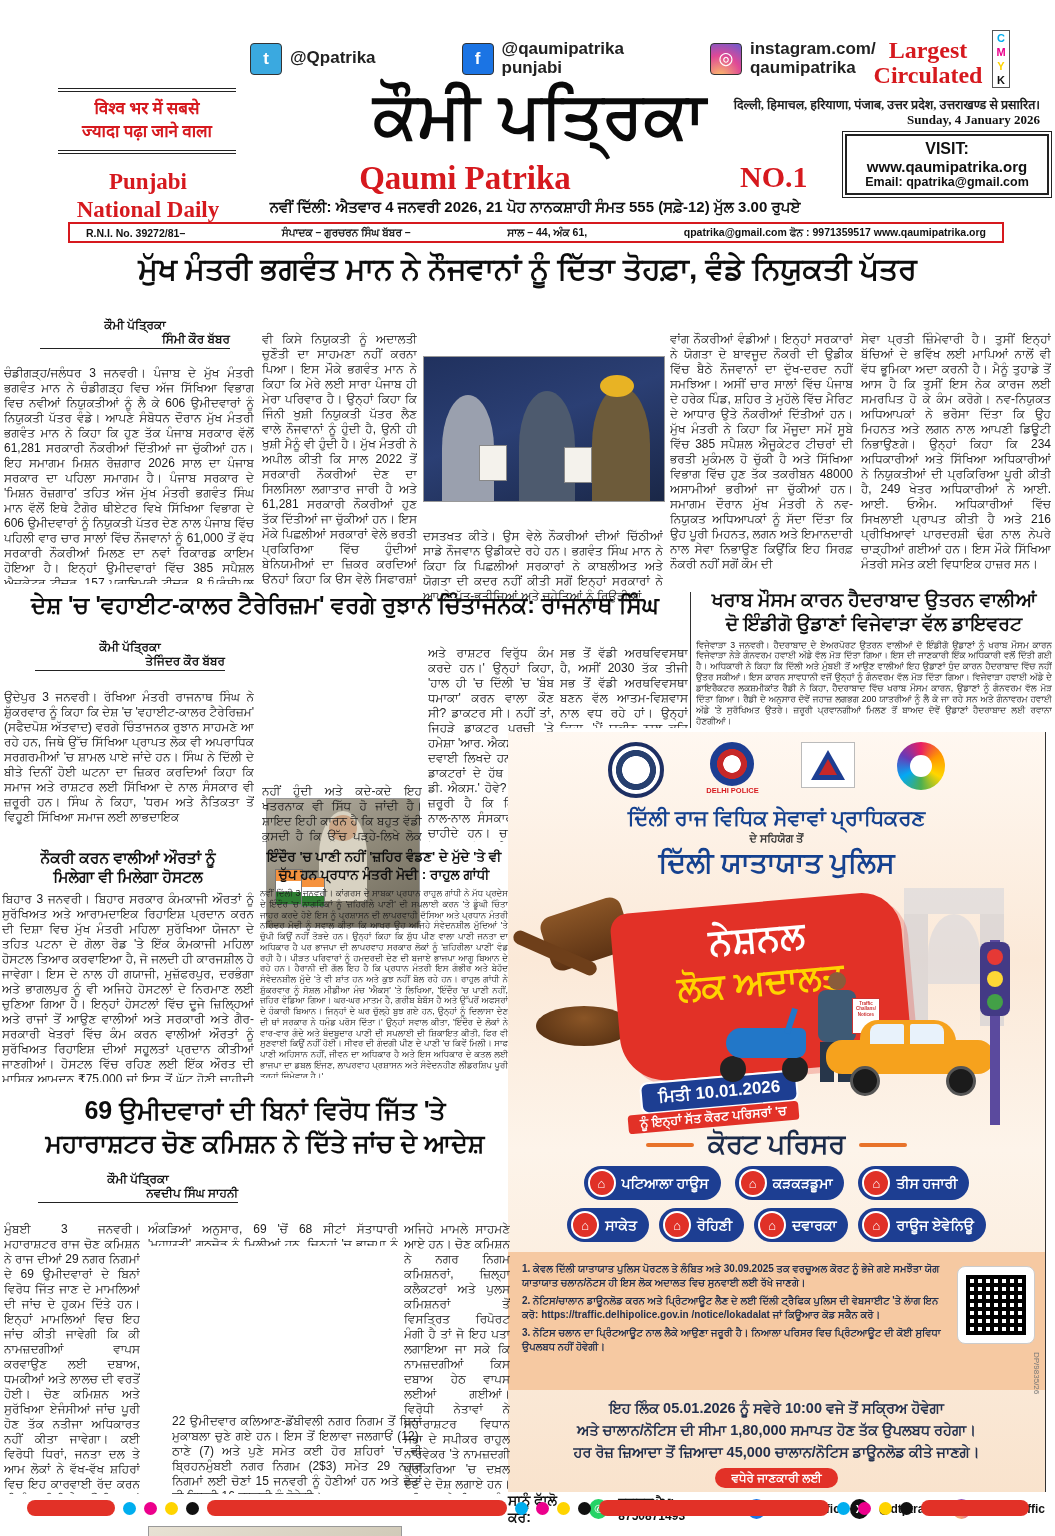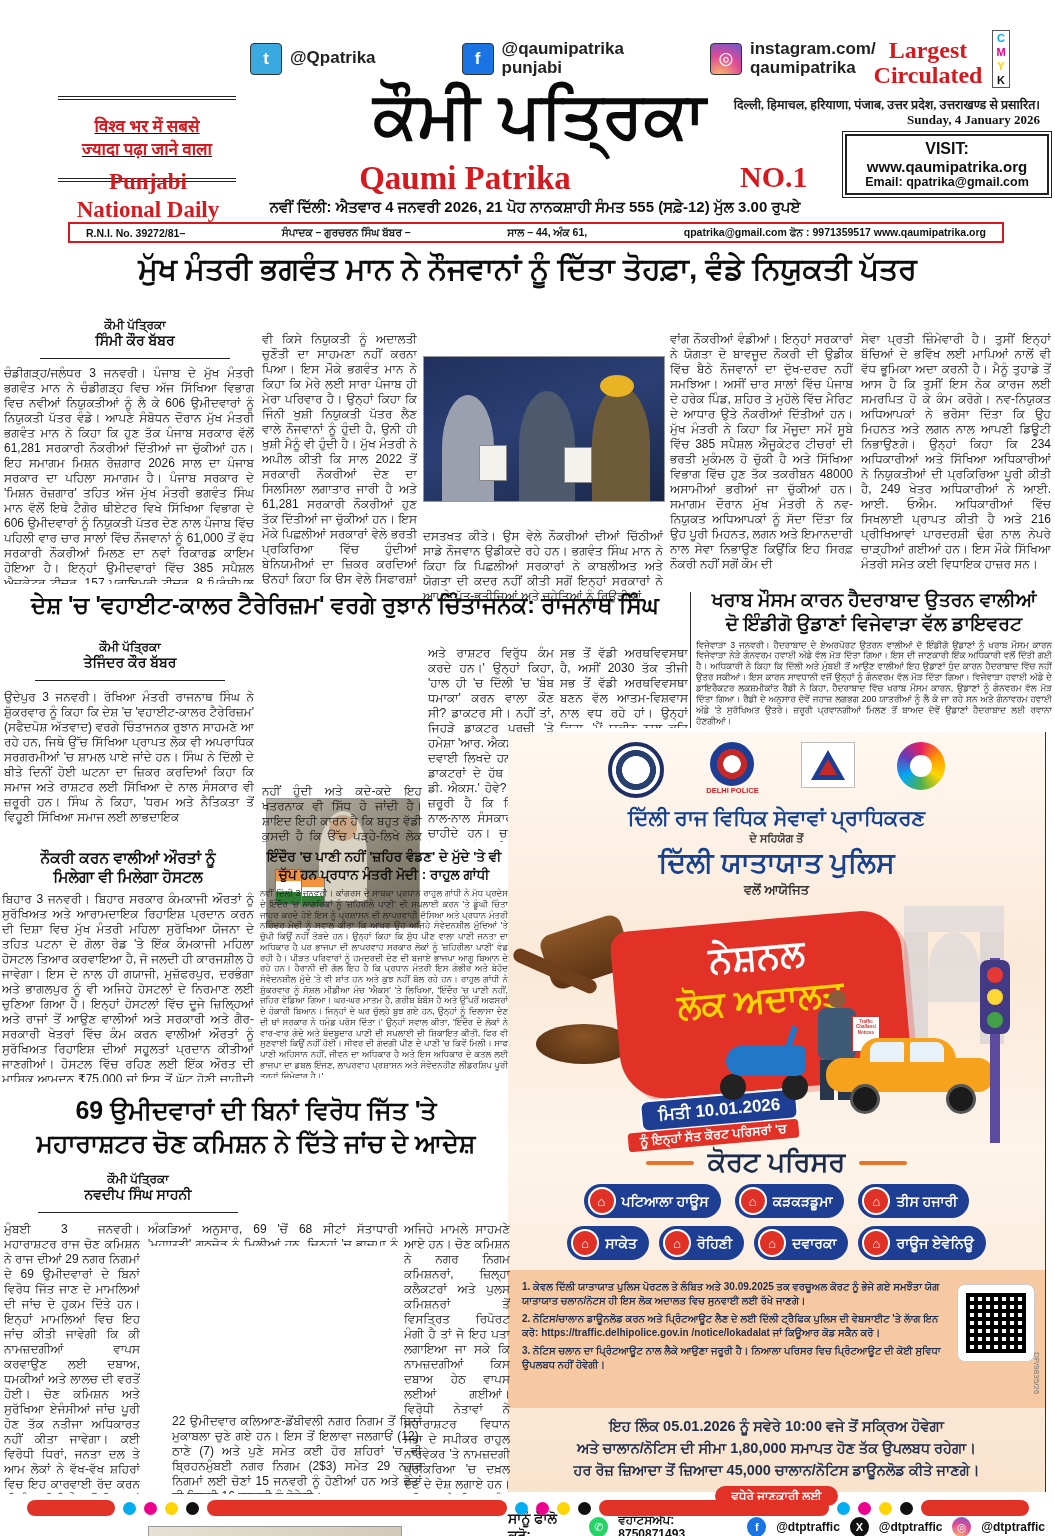--- a/index.html
+++ b/index.html
@@ -1,20 +1,20 @@
 <!DOCTYPE html>
 <html><head>
 <meta charset="utf-8">
 <style>
   html,body{margin:0;padding:0;background:#e8e8e8;font-family:"Liberation Sans","DejaVu Sans",sans-serif;}
   #page{position:relative;width:1055px;height:1536px;background:#ffffff;margin:0 auto;overflow:hidden;color:#111;}
   .abs{position:absolute;}
   .jtxt{font-size:12px;line-height:1.25;text-align:justify;color:#1b1b1b;overflow:hidden;}
   .byline-org{font-weight:bold;font-size:12px;text-align:center;}
-  .byline-name{font-weight:bold;font-size:14px;text-align:center;border-bottom:1.5px solid #222;padding-bottom:9px;}
+  .byline-name{font-weight:bold;font-size:12px;text-align:right;border-bottom:1.5px solid #222;padding-bottom:2px;}
   .headline{font-weight:bold;color:#0d0d0d;text-align:center;white-space:nowrap;}
   .red{color:#d6191e;}
   .photo{background:linear-gradient(160deg,#20315e 0%,#2b3f74 45%,#1a2747 100%);border:1px solid #999;position:relative;overflow:hidden;}
   .photo2{background:linear-gradient(150deg,#b9b4a8 0%,#8e8878 50%,#6f6a5c 100%);}
   .photo3{background:linear-gradient(150deg,#e8e2d4 0%,#cfc8b6 55%,#b4ad99 100%);}
   .fig{position:absolute;border-radius:50% 50% 0 0;}
   
   .cmyk-box{border:1px solid #555;width:16px;display:flex;flex-direction:column;align-items:center;font-weight:bold;font-size:11px;line-height:14px;background:#fff;}
   .c1{color:#00aeef}.c2{color:#ec008c}.c3{color:#ffd400}.c4{color:#111}
   .soc-ic{width:30px;height:30px;border-radius:4px;display:flex;align-items:center;justify-content:center;color:#fff;font-weight:bold;font-size:17px;flex:0 0 auto;}
@@ -52,21 +52,21 @@
     <div>Largest</div>
       <div>Circulated</div>
   </div>
   <div class="abs cmyk-box" style="left:992px;top:30px;">
     <span class="c1">C</span>
       <span class="c2">M</span>
       <span class="c3">Y</span>
       <span class="c4">K</span>
   </div>
 
-  <div class="abs" style="left:58px;top:96px;width:178px;border-top:4px double #222;border-bottom:4px double #222;padding:16px 0;text-align:center;text-decoration:underline;">
+  <div class="abs" style="left:58px;top:88px;width:178px;border-top:4px double #222;border-bottom:4px double #222;padding:6px 0;text-align:center;">
     <div class="red" style="font-weight:bold;font-size:17px;font-family:'Liberation Serif',serif;line-height:1.35;">
       <div>विश्व भर में सबसे</div>
         <div>ज्यादा पढ़ा जाने वाला</div>
     </div>
   </div>
   <div class="abs red" style="left:48px;top:168px;width:200px;text-align:center;font-weight:bold;font-size:23px;line-height:1.2;font-family:'Liberation Serif',serif;">
     <div>Punjabi</div>
       <div>National Daily</div>
   </div>
 
@@ -170,21 +170,20 @@
         </div>
       </div>
       <div style="width:48px;height:48px;border-radius:50%;background:conic-gradient(#e91e63,#ff9800,#ffd600,#4caf50,#03a9f4,#673ab7,#e91e63);display:flex;align-items:center;justify-content:center;">
         <div style="width:22px;height:22px;border-radius:50%;background:#fff;"></div>
       </div>
     </div>
 
     <div style="text-align:center;font-weight:bold;font-size:21px;color:#15418f;margin-top:8px;">ਦਿੱਲੀ ਰਾਜ ਵਿਧਿਕ ਸੇਵਾਵਾਂ ਪ੍ਰਾਧਿਕਰਣ</div>
     <div style="text-align:center;font-weight:bold;font-size:11px;color:#333;margin-top:2px;">ਦੇ ਸਹਿਯੋਗ ਤੋਂ</div>
     <div style="text-align:center;font-weight:bold;font-size:28px;color:#15418f;margin-top:2px;">ਦਿੱਲੀ ਯਾਤਾਯਾਤ ਪੁਲਿਸ</div>
-    <div style="text-align:center;font-weight:bold;font-size:13px;color:#333;margin-top:2px;">ਵਲੋਂ ਆਯੋਜਿਤ</div>
 
     <div style="position:relative;height:245px;">
 
       <div class="abs" style="left:6px;top:18px;width:150px;height:170px;">
         <div class="abs" style="left:30px;top:8px;width:84px;height:56px;background:linear-gradient(180deg,#8a5526,#5d3314);border-radius:12px;transform:rotate(-18deg);"></div>
         <div class="abs" style="left:-4px;top:48px;width:90px;height:14px;background:#6e3f1a;border-radius:7px;transform:rotate(24deg);"></div>
         <div class="abs" style="left:22px;top:108px;width:96px;height:40px;background:radial-gradient(ellipse at 50% 30%,#8a5526,#4d2a0f);border-radius:50%;"></div>
       </div>
 
       <div class="abs" style="left:388px;top:-4px;width:118px;height:160px;opacity:.55;">
@@ -302,21 +301,21 @@
       <span style="font-weight:bold;font-size:12px;">@dtptraffic</span>
       <span class="mini-ic" style="background:#111;">X</span>
       <span style="font-weight:bold;font-size:12px;">@dtptraffic</span>
       <span class="mini-ic" style="background:radial-gradient(circle at 30% 110%,#fdc468,#df4996 60%,#6a5cd1);">◎</span>
       <span style="font-weight:bold;font-size:12px;">@dtptraffic</span>
     </div>
     <div class="abs" style="right:4px;top:620px;writing-mode:vertical-rl;font-size:8px;color:#777;">DP/9835/26</div>
 
   </div>
 
-  <div class="abs headline" style="left:0;top:1094px;width:512px;font-size:25px;white-space:normal;line-height:1.3;">
+  <div class="abs headline" style="left:0;top:1094px;width:512px;font-size:25px;white-space:normal;line-height:1.3;padding-left:9px;">
     <div>69 ਉਮੀਦਵਾਰਾਂ ਦੀ ਬਿਨਾਂ ਵਿਰੋਧ ਜਿੱਤ 'ਤੇ</div>
       <div>ਮਹਾਰਾਸ਼ਟਰ ਚੋਣ ਕਮਿਸ਼ਨ ਨੇ ਦਿੱਤੇ ਜਾਂਚ ਦੇ ਆਦੇਸ਼</div>
   </div>
   <div class="abs" style="left:38px;top:1172px;width:200px;">
     <div class="byline-org">ਕੌਮੀ ਪੱਤ੍ਰਿਕਾ</div>
     <div class="byline-name">ਨਵਦੀਪ ਸਿੰਘ ਸਾਹਨੀ</div>
   </div>
   <div class="abs jtxt" style="left:4px;top:1222px;width:136px;height:272px;">ਮੁੰਬਈ 3 ਜਨਵਰੀ। ਮਹਾਰਾਸ਼ਟਰ ਰਾਜ ਚੋਣ ਕਮਿਸ਼ਨ ਨੇ ਰਾਜ ਦੀਆਂ 29 ਨਗਰ ਨਿਗਮਾਂ ਦੇ 69 ਉਮੀਦਵਾਰਾਂ ਦੇ ਬਿਨਾਂ ਵਿਰੋਧ ਜਿੱਤ ਜਾਣ ਦੇ ਮਾਮਲਿਆਂ ਦੀ ਜਾਂਚ ਦੇ ਹੁਕਮ ਦਿੱਤੇ ਹਨ। ਇਨ੍ਹਾਂ ਮਾਮਲਿਆਂ ਵਿਚ ਇਹ ਜਾਂਚ ਕੀਤੀ ਜਾਵੇਗੀ ਕਿ ਕੀ ਨਾਮਜ਼ਦਗੀਆਂ ਵਾਪਸ ਕਰਵਾਉਣ ਲਈ ਦਬਾਅ, ਧਮਕੀਆਂ ਅਤੇ ਲਾਲਚ ਦੀ ਵਰਤੋਂ ਹੋਈ। ਚੋਣ ਕਮਿਸ਼ਨ ਅਤੇ ਸੁਰੱਖਿਆ ਏਜੰਸੀਆਂ ਜਾਂਚ ਪੂਰੀ ਹੋਣ ਤੱਕ ਨਤੀਜਾ ਅਧਿਕਾਰਤ ਨਹੀਂ ਕੀਤਾ ਜਾਵੇਗਾ। ਕਈ ਵਿਰੋਧੀ ਧਿਰਾਂ, ਜਨਤਾ ਦਲ ਤੇ ਆਮ ਲੋਕਾਂ ਨੇ ਵੱਖ-ਵੱਖ ਸ਼ਹਿਰਾਂ ਵਿਚ ਇਹ ਕਾਰਵਾਈ ਰੱਦ ਕਰਨ ਦੀ ਮੰਗ ਕੀਤੀ ਹੈ। ਉਮੀਦਵਾਰਾਂ ਨੂੰ ਦਬਾਅ, ਧਮਕੀਆਂ, ਪੁਲਸ ਤੰਤਰ ਦੀ ਦੁਰਵਰਤੋਂ ਅਤੇ ਆਰਥਿਕ ਲਾਲਚ ਰਾਹੀਂ ਨਾਮਜ਼ਦਗੀਆਂ ਵਾਪਸ ਲੈਣ ਲਈ ਮਜਬੂਰ ਕੀਤਾ ਗਿਆ ਸੀ। ਅਧਿਕਾਰਤ</div>
   <div class="abs jtxt" style="left:148px;top:1222px;width:250px;height:24px;">ਅੰਕੜਿਆਂ ਅਨੁਸਾਰ, 69 'ਚੋਂ 68 ਸੀਟਾਂ ਸੱਤਾਧਾਰੀ 'ਮਹਾਯੁਤੀ' ਗਠਜੋੜ ਨੂੰ ਮਿਲੀਆਂ ਹਨ, ਜਿਨ੍ਹਾਂ 'ਚ ਭਾਜਪਾ ਨੂੰ 44, ਸ਼ਿਵ ਸੈਨਾ ਨੂੰ</div>
   <div class="abs photo photo3" style="left:148px;top:1250px;width:252px;height:160px;">

